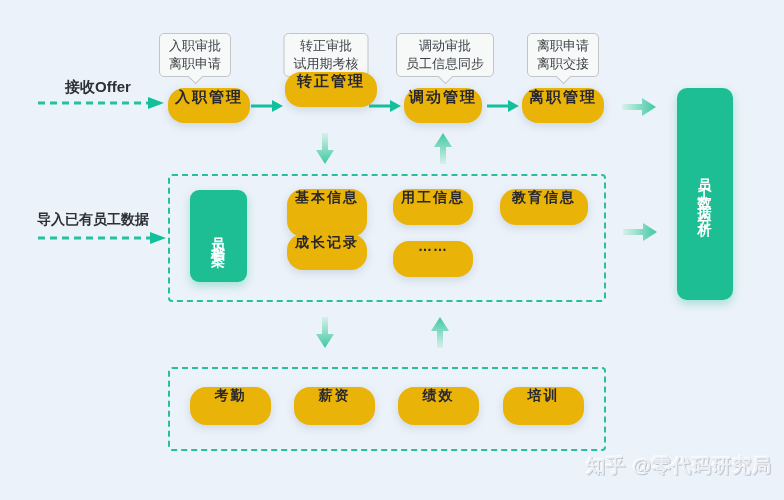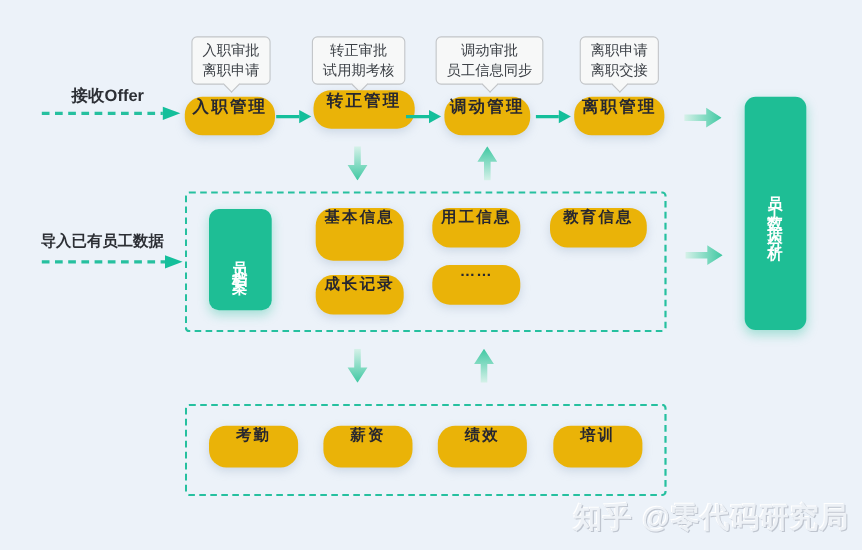--- a/index.html
+++ b/index.html
@@ -44,21 +44,21 @@
   .dzone{
     position:absolute;border:2px dashed #26c09f;border-radius:4px;
     background:transparent;
   }
   
   .flowlabel{
     position:absolute;transform:translateX(-50%);
     color:#2c2f35;font-weight:700;white-space:nowrap;
   }
   .watermark{
-    position:absolute;right:12px;top:453px;font-size:26px;letter-spacing:1px;
+    position:absolute;right:12px;top:453px;font-size:19px;letter-spacing:1px;
     color:#edf1f6;text-shadow:1px 1px 0 #bfc5cf,-1px -1px 0 #ffffff,0 0 1px #c3c9d2;
     white-space:nowrap;font-weight:700;text-align:right;
   }
 </style>
 </head>
 <body>
 
 <div class="canvas">
 
   <svg width="0" height="0" style="position:absolute">
@@ -71,21 +71,21 @@
         <stop offset="0" stop-color="#d6f1e9"></stop>
           <stop offset="1" stop-color="#3fc8a2"></stop>
       </linearGradient>
       <linearGradient id="gU" x1="0" y1="0" x2="0" y2="1">
         <stop offset="0" stop-color="#3fc8a2"></stop>
           <stop offset="1" stop-color="#d6f1e9"></stop>
       </linearGradient>
     </defs>
   </svg>
 
-  <div class="callout" style="left:210px;top:33px">
+  <div class="callout" style="left:195px;top:33px">
     <div>入职审批</div>
     <div>离职申请</div>
     <div class="tail"></div>
   </div>
   <div class="callout" style="left:326px;top:33px">
     <div>转正审批</div>
     <div>试用期考核</div>
     <div class="tail"></div>
   </div>
   <div class="callout" style="left:445px;top:33px">
@@ -105,21 +105,21 @@
     <polygon points="112,2 128,8 112,14" fill="#14bf9b"></polygon>
   </svg>
 
   <div class="box" style="left:168px;top:88px;width:82px;height:35px">
     <span>入职管理</span>
   </div>
   <svg class="abs" style="left:251px;top:98px" width="33" height="16">
     <line x1="0" y1="8" x2="21" y2="8" stroke="#14bf9b" stroke-width="3"></line>
     <polygon points="21,2 32,8 21,14" fill="#14bf9b"></polygon>
   </svg>
-  <div class="box" style="left:285px;top:82px;width:92px;height:35px">
+  <div class="box" style="left:285px;top:72px;width:92px;height:35px">
     <span>转正管理</span>
   </div>
   <svg class="abs" style="left:369px;top:98px" width="33" height="16">
     <line x1="0" y1="8" x2="21" y2="8" stroke="#14bf9b" stroke-width="3"></line>
     <polygon points="21,2 32,8 21,14" fill="#14bf9b"></polygon>
   </svg>
   <div class="box" style="left:404px;top:88px;width:78px;height:35px">
     <span>调动管理</span>
   </div>
   <svg class="abs" style="left:487px;top:98px" width="33" height="16">
@@ -152,21 +152,21 @@
   </div>
   <div class="box info" style="left:287px;top:189px;width:80px;height:48px">
     <span>基本信息</span>
   </div>
   <div class="box info" style="left:393px;top:189px;width:80px;height:36px">
     <span>用工信息</span>
   </div>
   <div class="box info" style="left:500px;top:189px;width:88px;height:36px">
     <span>教育信息</span>
   </div>
-  <div class="box info" style="left:287px;top:250px;width:80px;height:36px">
+  <div class="box info" style="left:287px;top:234px;width:80px;height:36px">
     <span>成长记录</span>
   </div>
   <div class="box info" style="left:393px;top:241px;width:80px;height:36px">
     <span class="lift">……</span>
   </div>
 
   <svg class="abs" style="left:315px;top:317px" width="20" height="31">
     <polygon points="7,0 7,17 1,17 10,31 19,17 13,17 13,0" fill="url(#gD)"></polygon>
   </svg>
   <svg class="abs" style="left:430px;top:317px" width="20" height="31">

